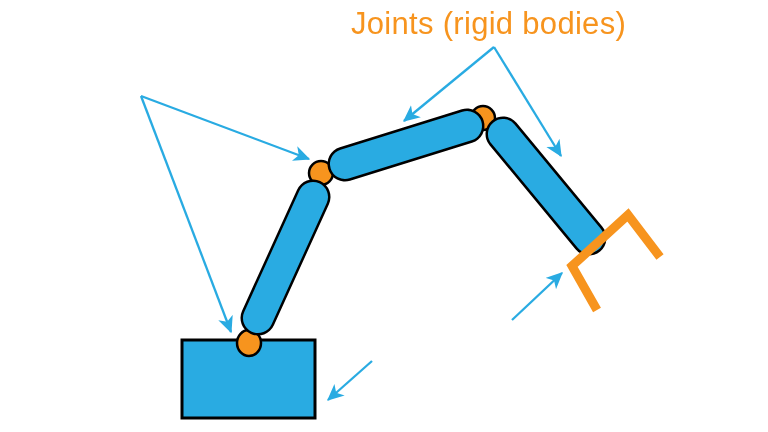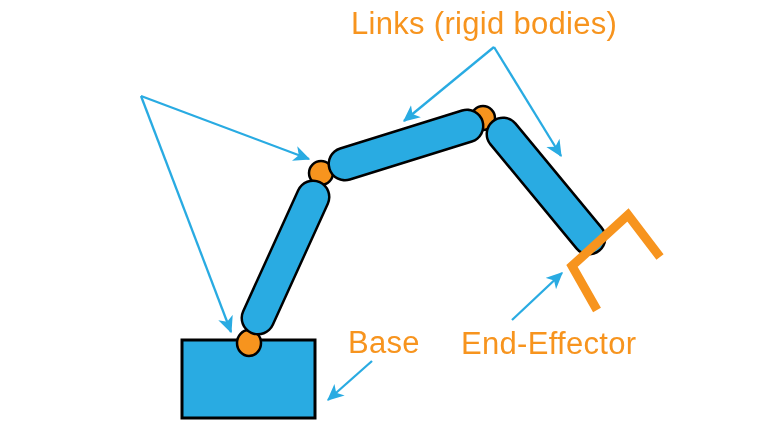--- a/index.html
+++ b/index.html
@@ -76,17 +76,15 @@
     <polyline class="gripper" points="660,257 628,215 572,266 597,310"></polyline>
 
     <line class="arrow" marker-end="url(#ah)" x1="141" y1="96" x2="309" y2="159"></line>
     <line class="arrow" marker-end="url(#ah)" x1="141" y1="96" x2="231" y2="332"></line>
     <line class="arrow" marker-end="url(#ah)" x1="494" y1="47" x2="404" y2="121"></line>
     <line class="arrow" marker-end="url(#ah)" x1="494" y1="47" x2="561" y2="156"></line>
     <line class="arrow" marker-end="url(#ah)" x1="372" y1="361" x2="328" y2="400"></line>
     <line class="arrow" marker-end="url(#ah)" x1="512" y1="320" x2="562" y2="273"></line>
   </svg>
 
-  <div class="label" id="lbl-links">Links (rigid bodies)</div>
-  <div class="label" id="lbl-base">Base</div>
-  <div class="label" id="lbl-endeffector">End-Effector</div>
+  <div class="label" id="lbl-links">Joints (rigid bodies)</div>
 
 </div>
 
 </body></html>

